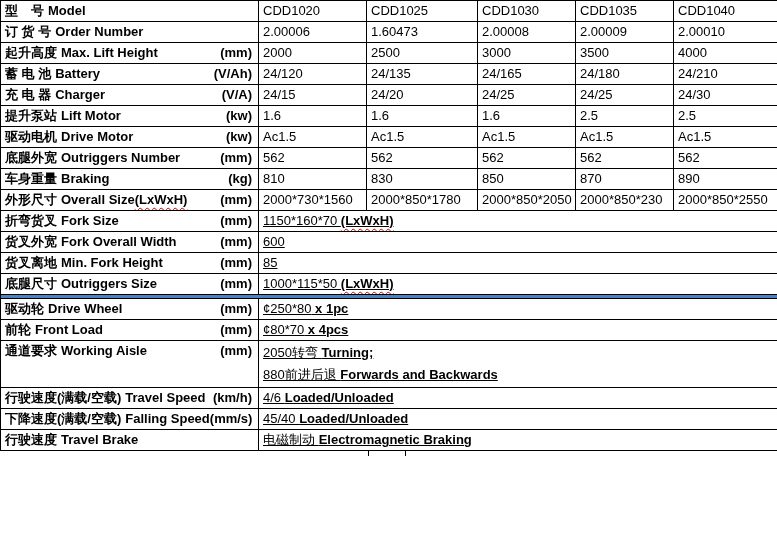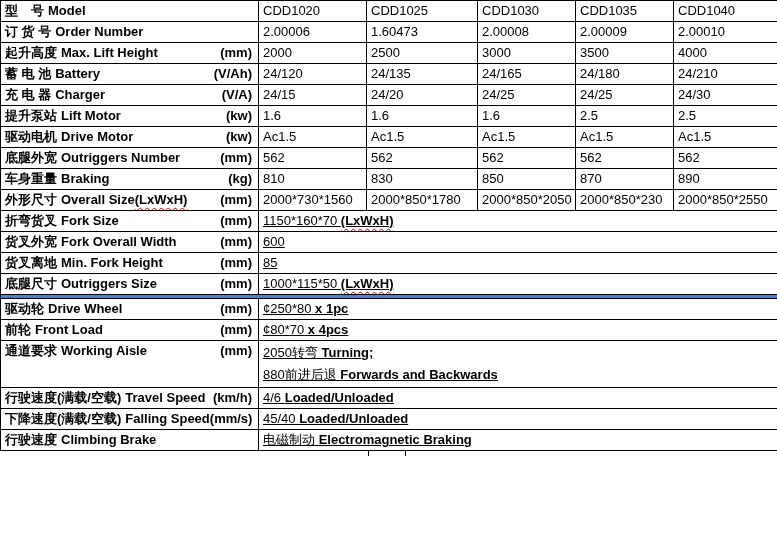--- a/index.html
+++ b/index.html
@@ -296,21 +296,21 @@
               <span class="unit">(mm/s)</span>
             </div>
           </td>
           <td class="merged-cell" colspan="5">
             <div class="value-line"><span>45/40 </span><span class="seg-b">Loaded/Unloaded</span></div>
           </td>
         </tr>
         <tr>
           <td class="label-cell">
             <div class="labwrap">
-              <span class="labtext"><span class="label-zh">行驶速度</span><span class="label-en">Climbing Brake</span></span>
+              <span class="labtext"><span class="label-zh">行驶速度</span><span class="label-en">Travel Brake</span></span>
             </div>
           </td>
           <td class="merged-cell" colspan="5">
             <div class="value-line"><span>电磁制动 </span><span class="seg-b">Electromagnetic Braking</span></div>
           </td>
         </tr>
       </tbody>
   </table>
   <div class="stubs">
     <div class="stub" style="left:368px"></div>

